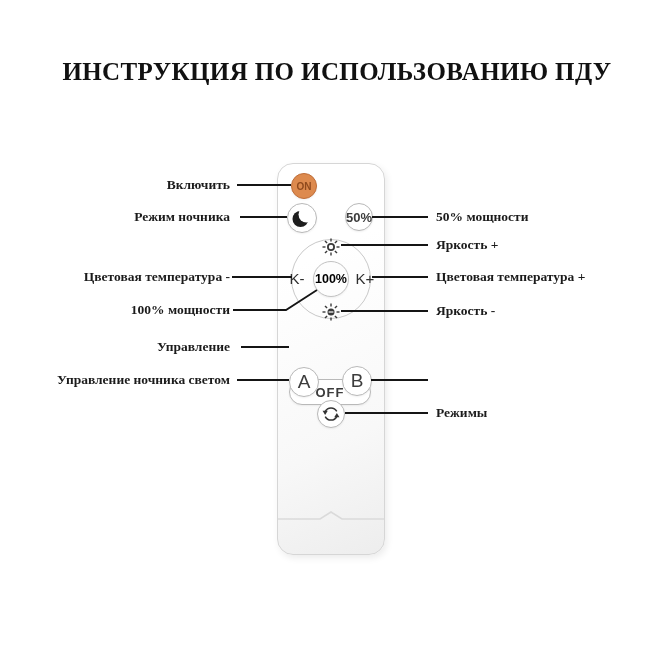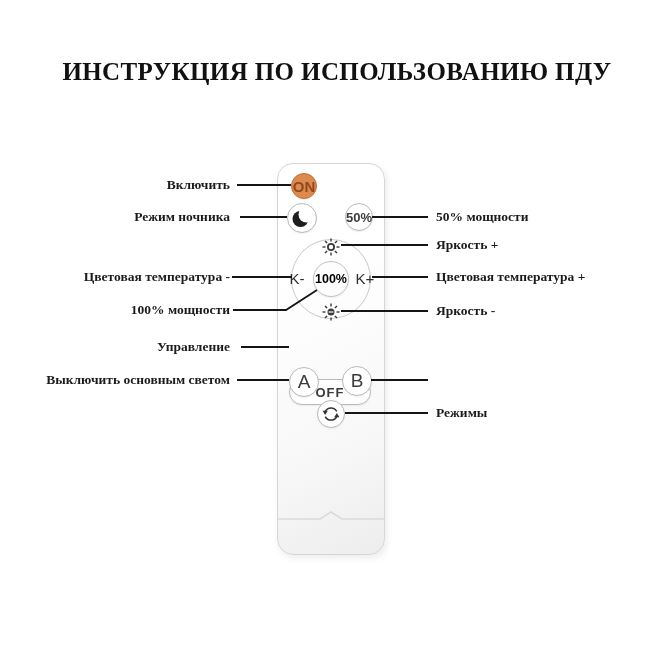--- a/index.html
+++ b/index.html
@@ -24,21 +24,21 @@
   .btn {
     position:absolute; box-sizing:border-box;
     background:#ffffff; border:1px solid #b9b9b9; border-radius:50%;
     display:flex; align-items:center; justify-content:center;
     font-family:"Liberation Sans", sans-serif; color:#3c3c3c;
     box-shadow:0 1px 2px rgba(0,0,0,0.06);
   }
   .btn-on {
     left:13px; top:9px; width:26px; height:26px;
     background:#dd8a4e; border-color:#bf6d38; color:#8f4a1d;
-    font-size:15px; font-weight:700;
+    font-size:10px; font-weight:700;
   }
   .btn-night { left:9px;  top:39px; width:30px; height:30px; }
   .btn-50    { left:67px; top:39px; width:28px; height:28px; font-size:13px; font-weight:700; }
   .dial-outer {
     position:absolute; left:13px; top:75px; width:80px; height:80px;
     box-sizing:border-box; border:1.5px solid #c9c9c9; border-radius:50%;
   }
   .dial-inner {
     left:35px; top:97px; width:36px; height:36px;
     border:1.5px solid #c2c2c2; font-size:12.5px; font-weight:700; color:#000000;
@@ -168,21 +168,21 @@
       <line x1="371" y1="380" x2="428" y2="380"></line>
       <line x1="345" y1="413" x2="428" y2="413"></line>
     </g>
   </svg>
 
   <div class="lbl lbl-left" style="top:185px">Включить</div>
   <div class="lbl lbl-left" style="top:217px">Режим ночника</div>
   <div class="lbl lbl-left" style="top:277px">Цветовая температура -</div>
   <div class="lbl lbl-left" style="top:310px">100% мощности</div>
   <div class="lbl lbl-left" style="top:347px">Управление</div>
-  <div class="lbl lbl-left" style="top:380px">Выключить основным светом</div>
+  <div class="lbl lbl-left" style="top:380px">Управление ночника светом</div>
 
   <div class="lbl lbl-right" style="top:217px">50% мощности</div>
   <div class="lbl lbl-right" style="top:245px">Яркость +</div>
   <div class="lbl lbl-right" style="top:277px">Цветовая температура +</div>
   <div class="lbl lbl-right" style="top:311px">Яркость -</div>
   <div class="lbl lbl-right" style="top:413px">Режимы</div>
 
 </div>
 
 </body></html>

